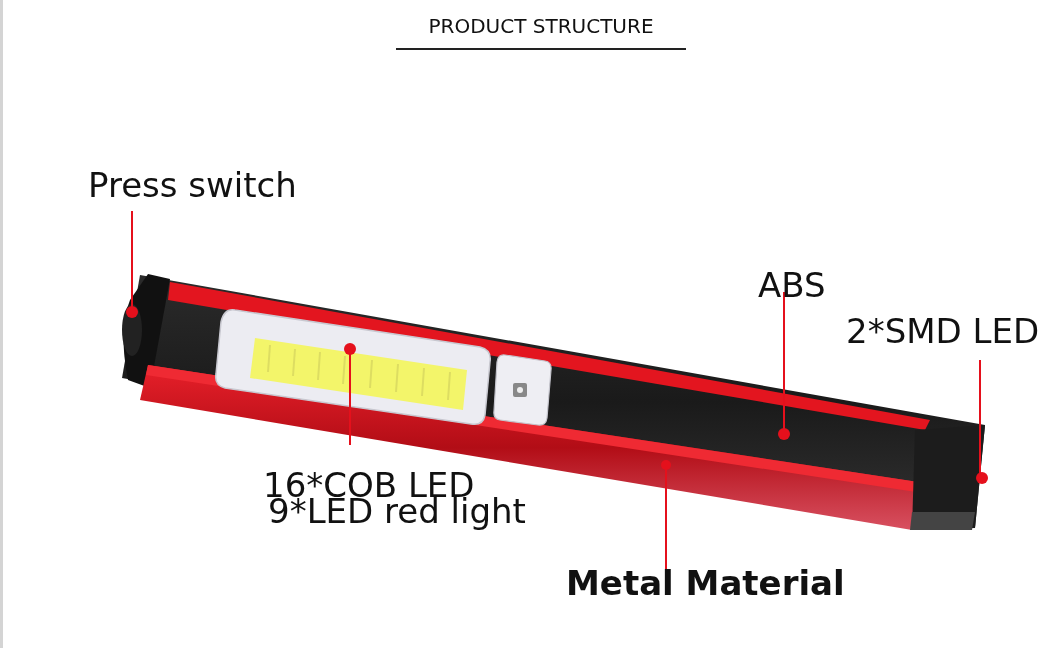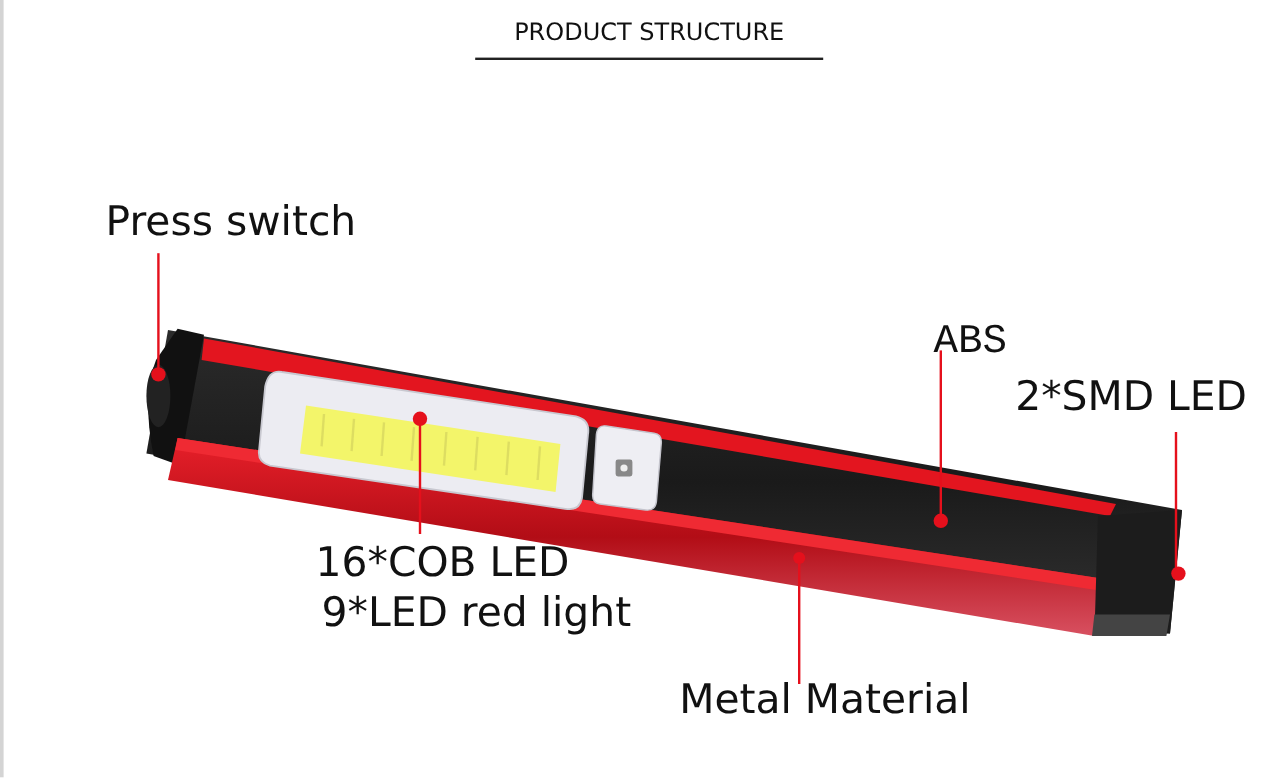--- a/index.html
+++ b/index.html
@@ -79,17 +79,17 @@
 
     <line x1="980" y1="360" x2="980" y2="478"></line>
     <circle cx="982" cy="478" r="6" stroke="none"></circle>
 
     <line x1="666" y1="465" x2="666" y2="570"></line>
     <circle cx="666" cy="465" r="5" stroke="none"></circle>
   </g>
 </svg>
 
 <div class="label" style="left:56px; top:168px;margin-left:32px;">Press switch</div>
-<div class="label" style="left:778px; top:268px;font-family:Liberation Mono, monospace;">ABS</div>
+<div class="label" style="left:758px; top:268px;">ABS</div>
 <div class="label" style="left:846px; top:314px;">2*SMD LED</div>
-<div class="label" style="left:263px; top:452px;text-align:center;">16*COB LED</div>
+<div class="label" style="left:263px; top:468px;text-align:center;">16*COB LED</div>
 <div class="label" style="left:268px; top:494px;">9*LED red light</div>
-<div class="label" style="left:566px; top:566px;">Metal Material</div>
+<div class="label" style="left:566px; top:566px;font-weight:bold;">Metal Material</div>
 
 </body></html>

